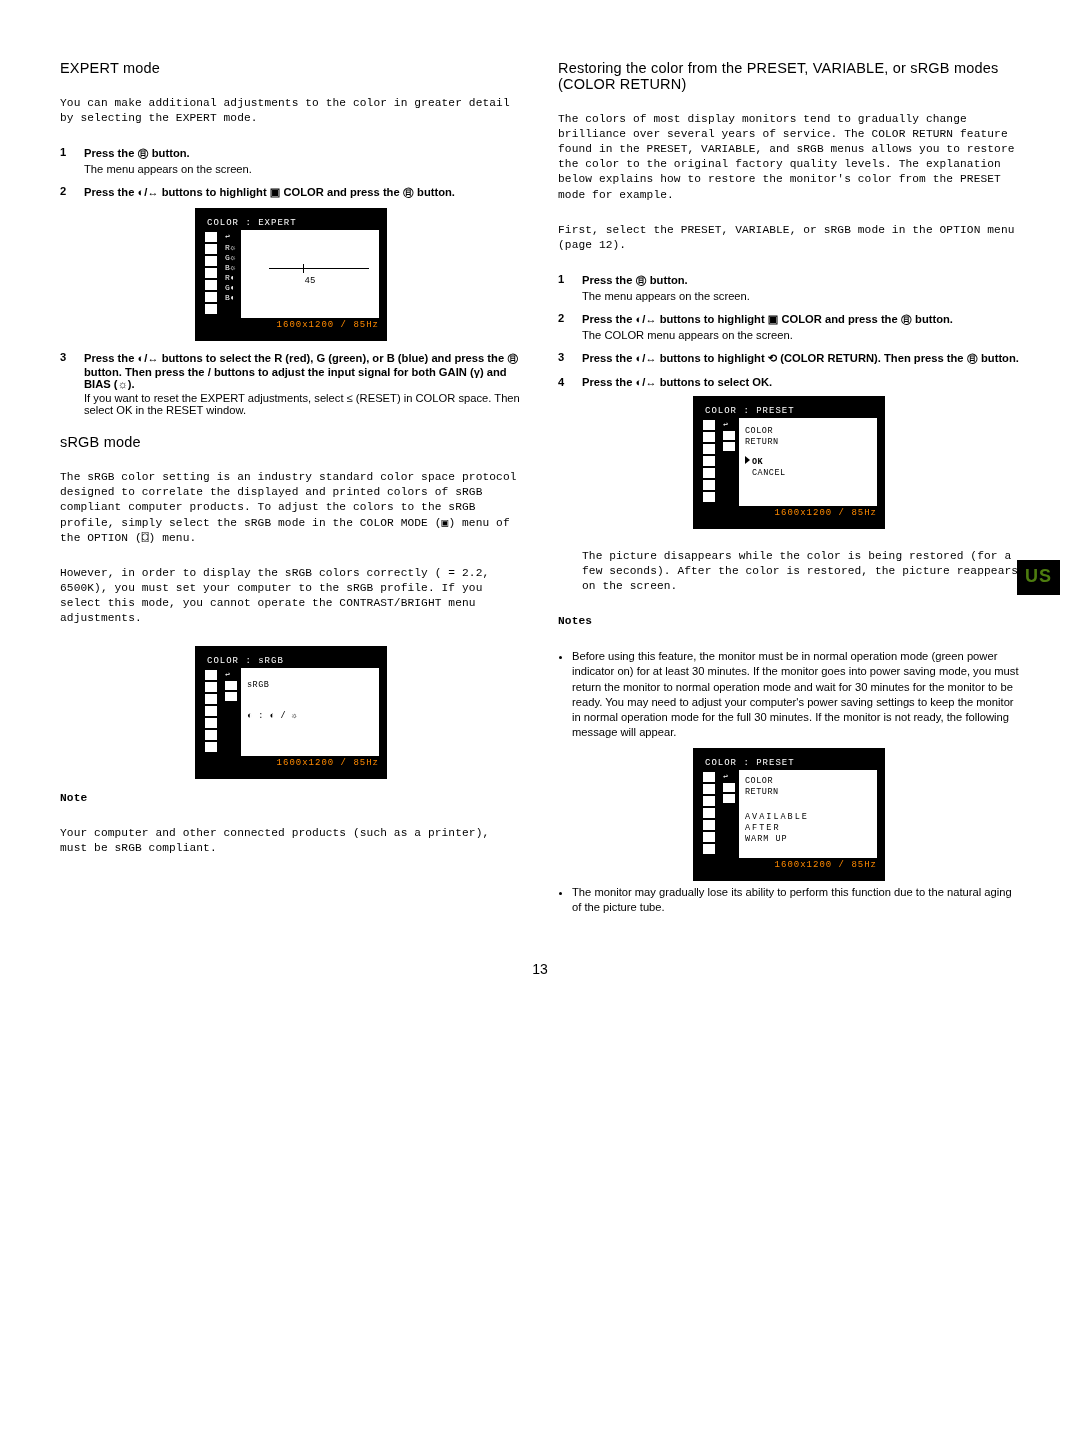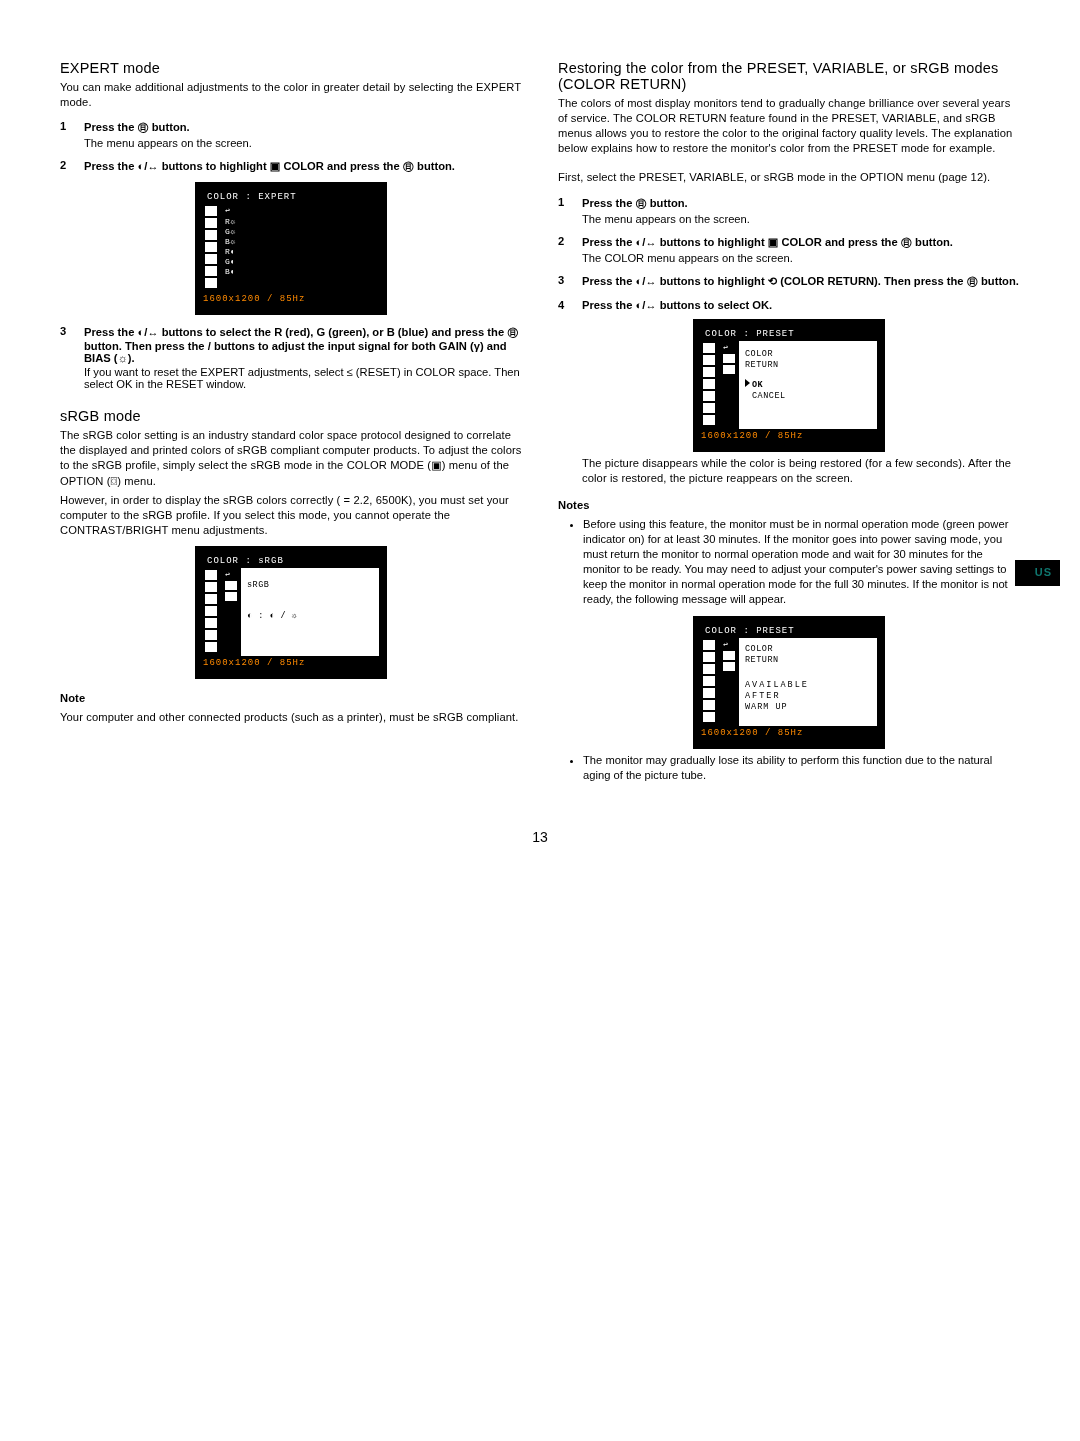--- a/index.html
+++ b/index.html
@@ -23,23 +23,24 @@
   h3 {
     font-size: 14.5px;
     font-weight: normal;
     margin: 0 0 4px 0;
     letter-spacing: 0.2px;
   }
   h3.sub {
     margin-top: 18px;
   }
   p {
-    margin: 4px 0;
+    margin: 20px 0;
     line-height: 1.35;
     letter-spacing: 0.1px;
+    font-family: Liberation Mono, monospace;
   }
   .step {
     display: flex;
     margin: 10px 0 2px 0;
     gap: 10px;
   }
   .step-num {
     font-weight: bold;
     width: 14px;
     flex-shrink: 0;
@@ -53,21 +54,21 @@
   .step-body .sub {
     font-weight: normal;
     margin-top: 2px;
     display: block;
   }
   .note-head {
     font-weight: bold;
     margin-top: 12px;
   }
   .notes-list {
-    margin: 4px 11px;
+    margin: 4px 0;
     padding-left: 14px;
   }
   .notes-list li {
     margin-bottom: 6px;
     line-height: 1.35;
   }
   .osd-wrap {
     text-align: center;
     margin: 8px 0 4px 0;
   }
@@ -114,21 +115,21 @@
   .osd-main {
     flex: 1;
     background: #fff;
     color: #000;
     position: relative;
     min-height: 64px;
     padding: 4px 6px 6px 6px;
   }
   .osd-footer {
     color: #ff8a00;
-    text-align: left;
+    text-align: right;
     padding: 2px 0 3px 0;
     font-size: 9px;
     letter-spacing: 1px;
   }
   .osd-labels {
     font-size: 8px;
     line-height: 10px;
     letter-spacing: 0.5px;
   }
   .osd-slider {
@@ -159,23 +160,23 @@
   .osd-text {
     font-size: 8.5px;
     line-height: 11px;
     letter-spacing: 0.5px;
   }
   .page-tab {
     position: absolute;
     right: 20px;
     top: 560px;
     background: #000;
-    color: #0f766e;
-    padding: 6px 8px 8px 20px;
-    font-size: 11px;
+    color: #4d7c0f;
+    padding: 6px 8px 8px 8px;
+    font-size: 18px;
     font-weight: bold;
     letter-spacing: 1px;
   }
   .page-num {
     text-align:center;
     margin-top:40px;
     font-size:14px;
   }
   .caret {
     display:inline-block;
@@ -234,20 +235,24 @@
           </div>
           <div class="osd-side-inner">
             <span class="arrow-lr">↩</span>
             <div class="osd-labels" style="white-space:pre;">R☼
 G☼
 B☼
 R◐
 G◐
 B◐</div>
           </div>
+          <div class="osd-main">
+            <div class="osd-slider"></div>
+            <div class="osd-sval">45</div>
+          </div>
         </div>
         <div class="osd-footer">1600x1200 / 85Hz</div>
       </div>
     </div>
 
     <div class="step">
       <div class="step-num">3</div>
       <div class="step-body">
         <span class="bold">Press the ◐/↔ buttons to select the R (red), G (green), or B (blue) and press the ㊐ button. Then press the   /   buttons to adjust the input signal for both GAIN (γ) and BIAS (☼).</span>
         <span class="sub">If you want to reset the EXPERT adjustments, select ≤  (RESET) in COLOR space. Then select OK in the RESET window.</span>

